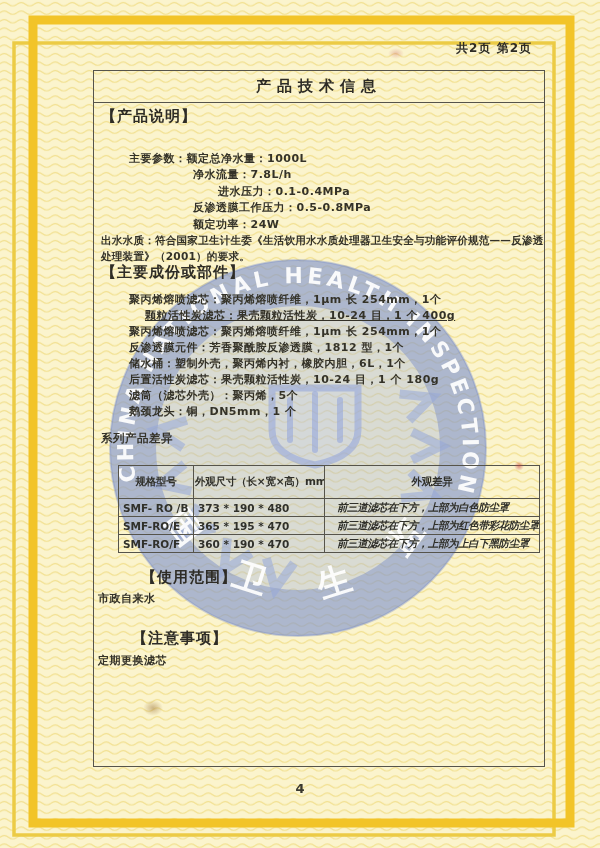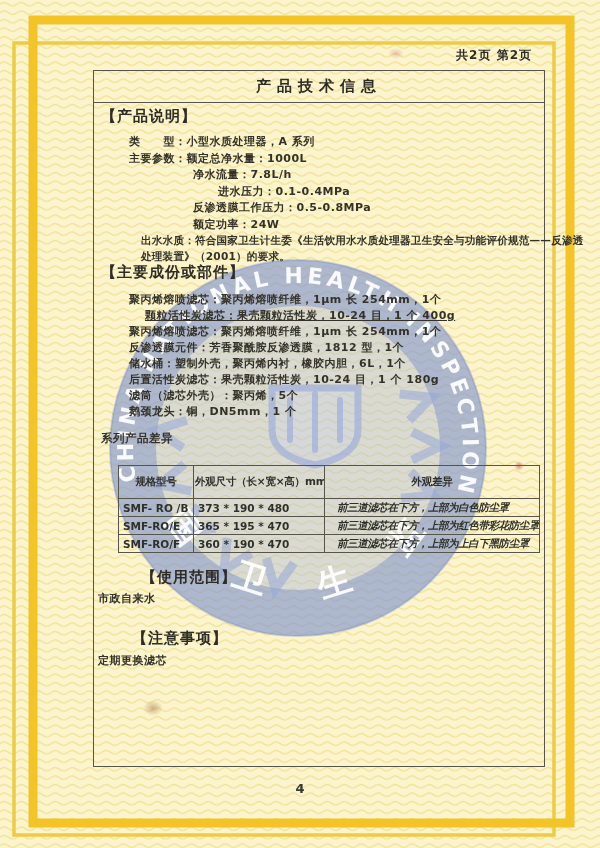--- a/index.html
+++ b/index.html
@@ -30,24 +30,24 @@
   .sec-heading{
     position:absolute;left:7px;
     font-size:15px;font-weight:700;color:#2e2c26;
     white-space:nowrap;letter-spacing:1px;
   }
   .txt{
     position:absolute;
     font-size:11px;font-weight:600;color:#343228;
     white-space:nowrap;letter-spacing:0.5px;
   }
-  .txt.small{font-size:10.6px;letter-spacing:0.2px;margin-left:40px;}
+  .txt.small{font-size:10.6px;letter-spacing:0.2px;}
 
   .page-indicator{
-    position:absolute;top:47px;right:68px;
+    position:absolute;top:40px;right:68px;
     font-size:12px;font-weight:700;color:#2e2c26;letter-spacing:1px;
   }
   .page-number{
     position:absolute;left:0;right:0;top:781px;text-align:center;
     font-size:13px;font-weight:600;color:#3a382e;
   }
 
   
   .series-table{
     position:absolute;left:24px;top:394px;width:421px;
@@ -132,21 +132,20 @@
   <div class="page-indicator">共2页 第2页</div>
 
   <div class="content-box">
 
     <div class="title-bar">
       <span class="doc-title">产品技术信息</span>
     </div>
 
     <div class="sec-heading" style="top:36px;">【产品说明】</div>
 
-    <div class="txt" style="left:35px;top:63px;">类　　型：小型水质处理器，A 系列</div>
     <div class="txt" style="left:35px;top:80px;">主要参数：额定总净水量：1000L</div>
     <div class="txt" style="left:99px;top:96px;">净水流量：7.8L/h</div>
     <div class="txt" style="left:99px;top:113px;margin-left:25px;">进水压力：0.1-0.4MPa</div>
     <div class="txt" style="left:99px;top:129px;">反渗透膜工作压力：0.5-0.8MPa</div>
     <div class="txt" style="left:99px;top:146px;">额定功率：24W</div>
 
     <div class="txt small" style="left:7px;top:163px;">出水水质：符合国家卫生计生委《生活饮用水水质处理器卫生安全与功能评价规范——反渗透</div>
     <div class="txt small" style="left:7px;top:179px;">处理装置》（2001）的要求。</div>
 
     <div class="sec-heading" style="top:192px;">【主要成份或部件】</div>

